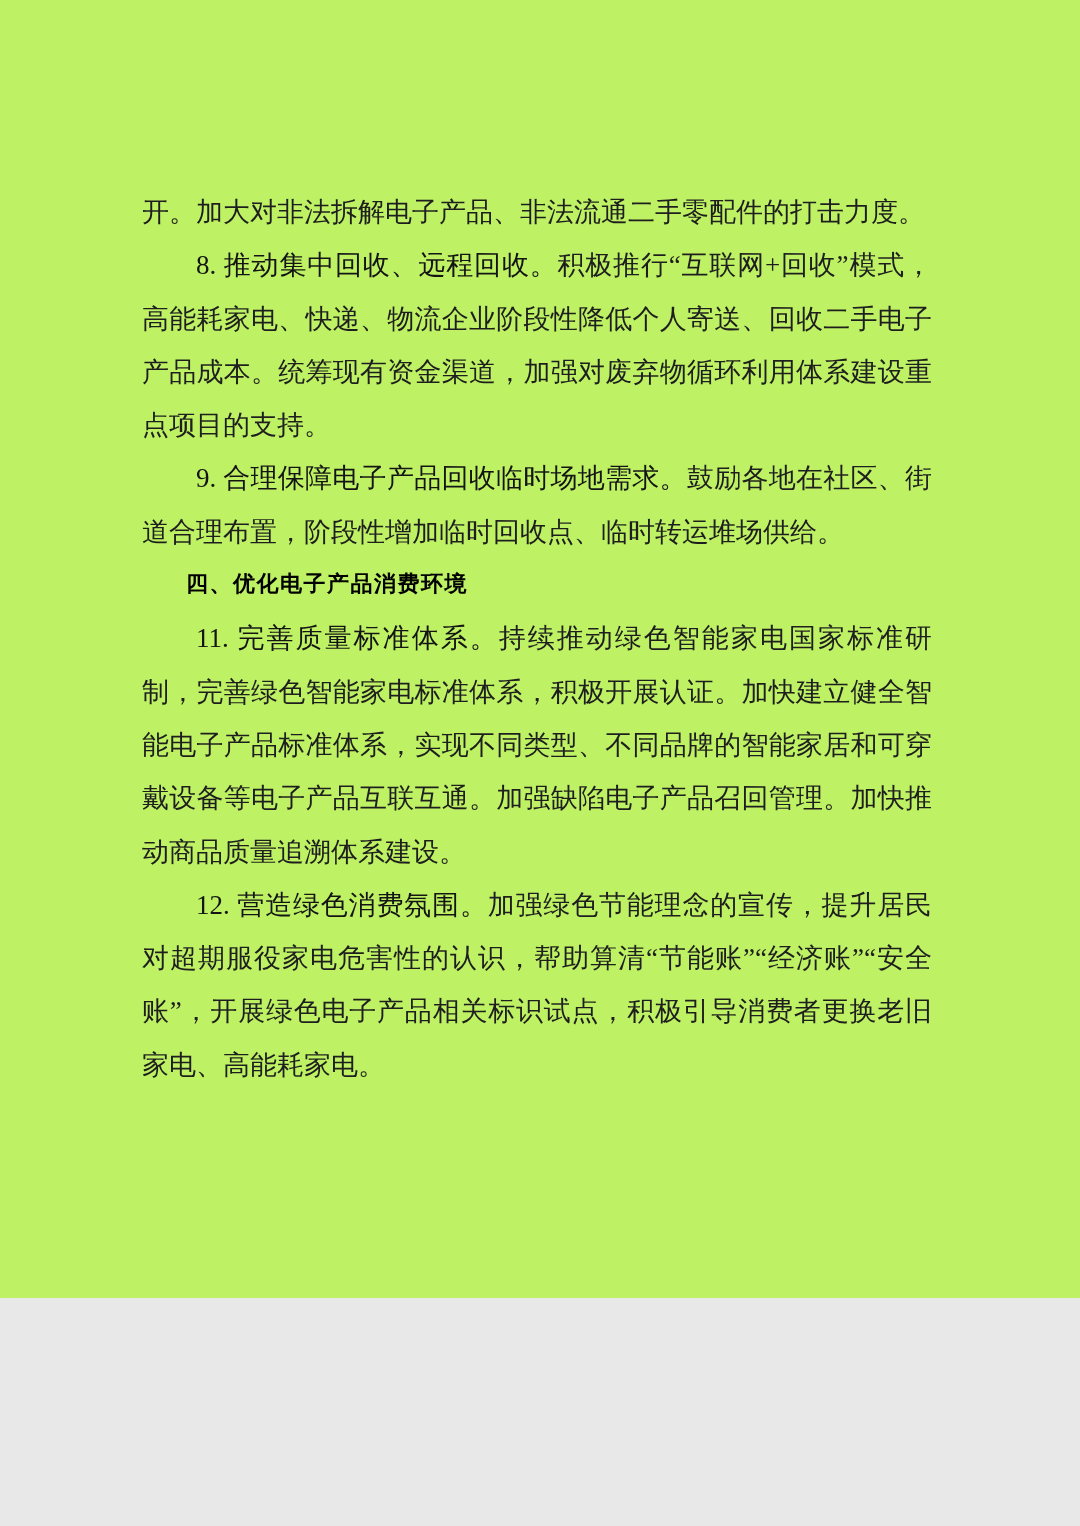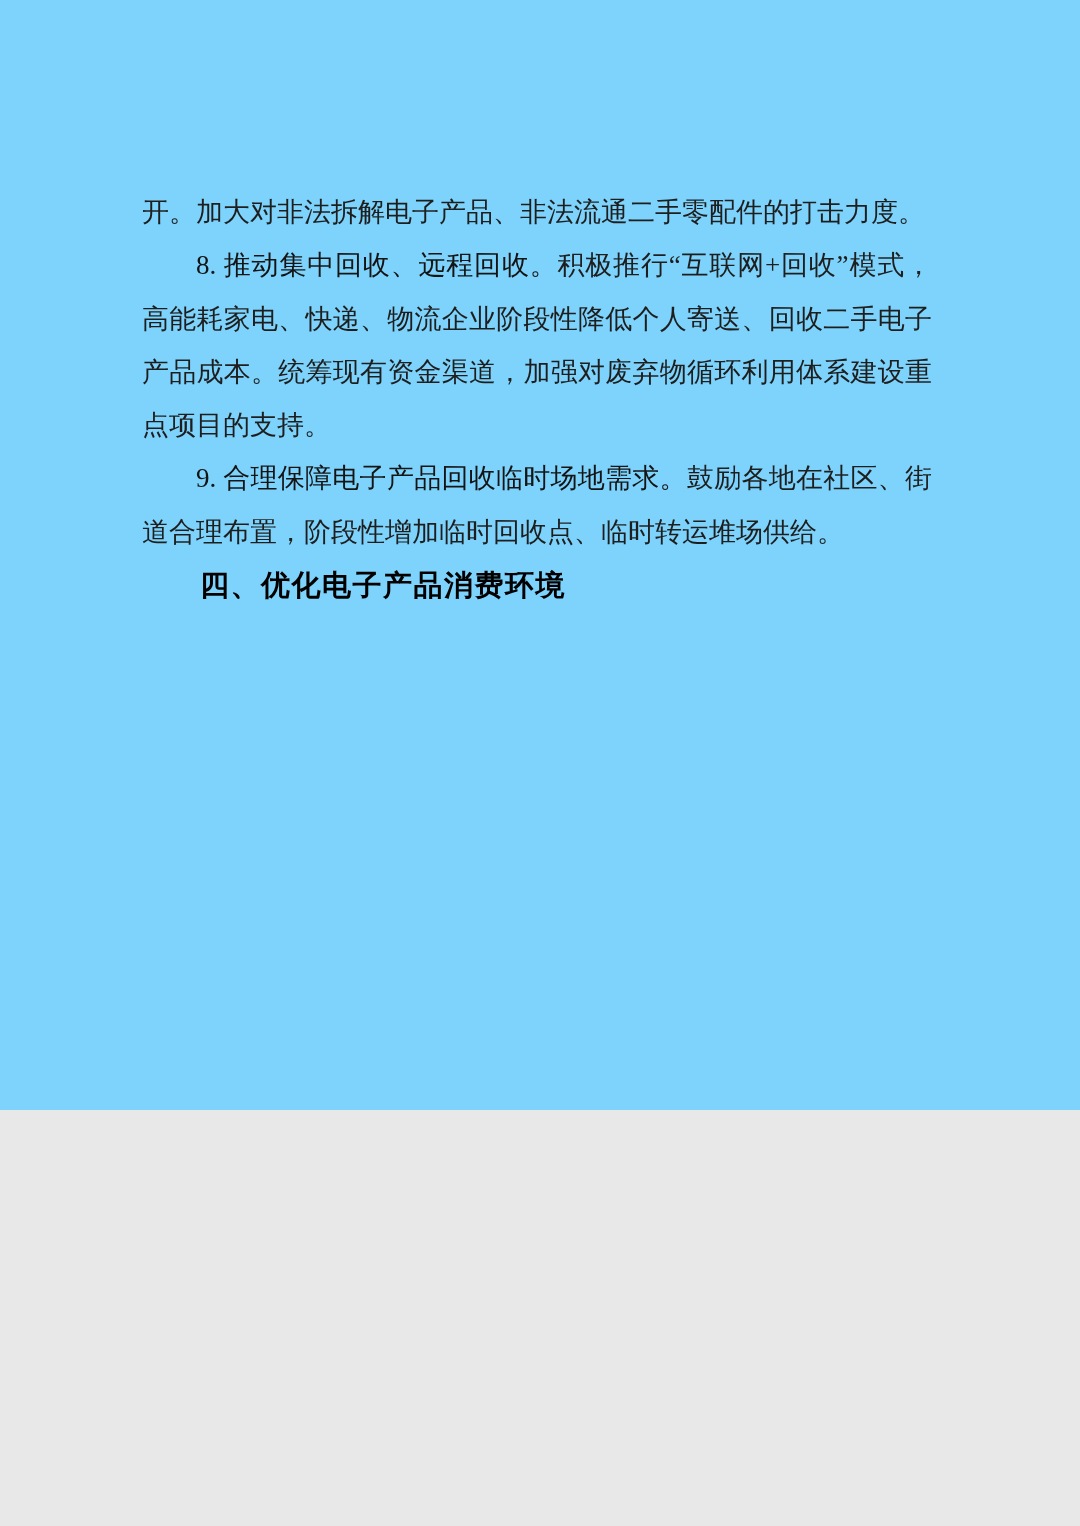--- a/index.html
+++ b/index.html
@@ -3,23 +3,23 @@
 <meta charset="utf-8">
 <style>
   html, body {
     margin: 0;
     padding: 0;
     background: #e8e8e8;
   }
   .page {
     position: relative;
     width: 1080px;
-    height: 1110px;
+    height: 1298px;
     margin: 0 auto;
-    background: #7dd3fc;
+    background: #bef264;
     overflow: hidden;
     font-family: "Liberation Serif", "DejaVu Serif", serif;
   }
   .doc {
     position: absolute;
     left: 142px;
     top: 186px;
     width: 790px;
     color: #1e1e1e;
     font-size: 27px;
@@ -34,23 +34,23 @@
   .para.indent {
     text-indent: 2em;
   }
   .lead {
     font-weight: normal;
     color: #141414;
   }
   .heading {
     margin: 0;
     padding: 0;
-    font-family: Liberation Sans, sans-serif;
+    font-family: Liberation Mono, monospace;
     font-weight: bold;
-    font-size: 29px;
+    font-size: 22px;
     line-height: 53.3px;
     letter-spacing: 1.5px;
     color: #000000;
     text-align: left;
     text-indent: 2em;
   }
   .footer {
     position: absolute;
     top: 1372px;
     right: 156px;
@@ -77,20 +77,22 @@
 
     <p class="para"><span>开。加大对非法拆解电子产品、非法流通二手零配件的打击力度。</span></p>
 
     <p class="para indent"><b class="lead">8. 推动集中回收、远程回收。</b><span>积极推行“互联网+回收”模式，高能耗家电、快递、物流企业阶段性降低个人寄送、回收二手电子产品成本。统筹现有资金渠道，加强对废弃物循环利用体系建设重点项目的支持。</span></p>
 
     <p class="para indent"><b class="lead">9. 合理保障电子产品回收临时场地需求。</b><span>鼓励各地在社区、街道合理布置，阶段性增加临时回收点、临时转运堆场供给。</span></p>
 
     <h2 class="heading">四、优化电子产品消费环境</h2>
 
 
+    <p class="para indent"><b class="lead">11. 完善质量标准体系。</b><span>持续推动绿色智能家电国家标准研制，完善绿色智能家电标准体系，积极开展认证。加快建立健全智能电子产品标准体系，实现不同类型、不同品牌的智能家居和可穿戴设备等电子产品互联互通。加强缺陷电子产品召回管理。加快推动商品质量追溯体系建设。</span></p>
 
+    <p class="para indent"><b class="lead">12. 营造绿色消费氛围。</b><span>加强绿色节能理念的宣传，提升居民对超期服役家电危害性的认识，帮助算清“节能账”“经济账”“安全账”，开展绿色电子产品相关标识试点，积极引导消费者更换老旧家电、高能耗家电。</span></p>
 
 
   </main>
 
   <div class="footer"><span class="dash">—</span><span class="num">3</span><span class="dash">—</span></div>
 
 </div>
 
 </body></html>

